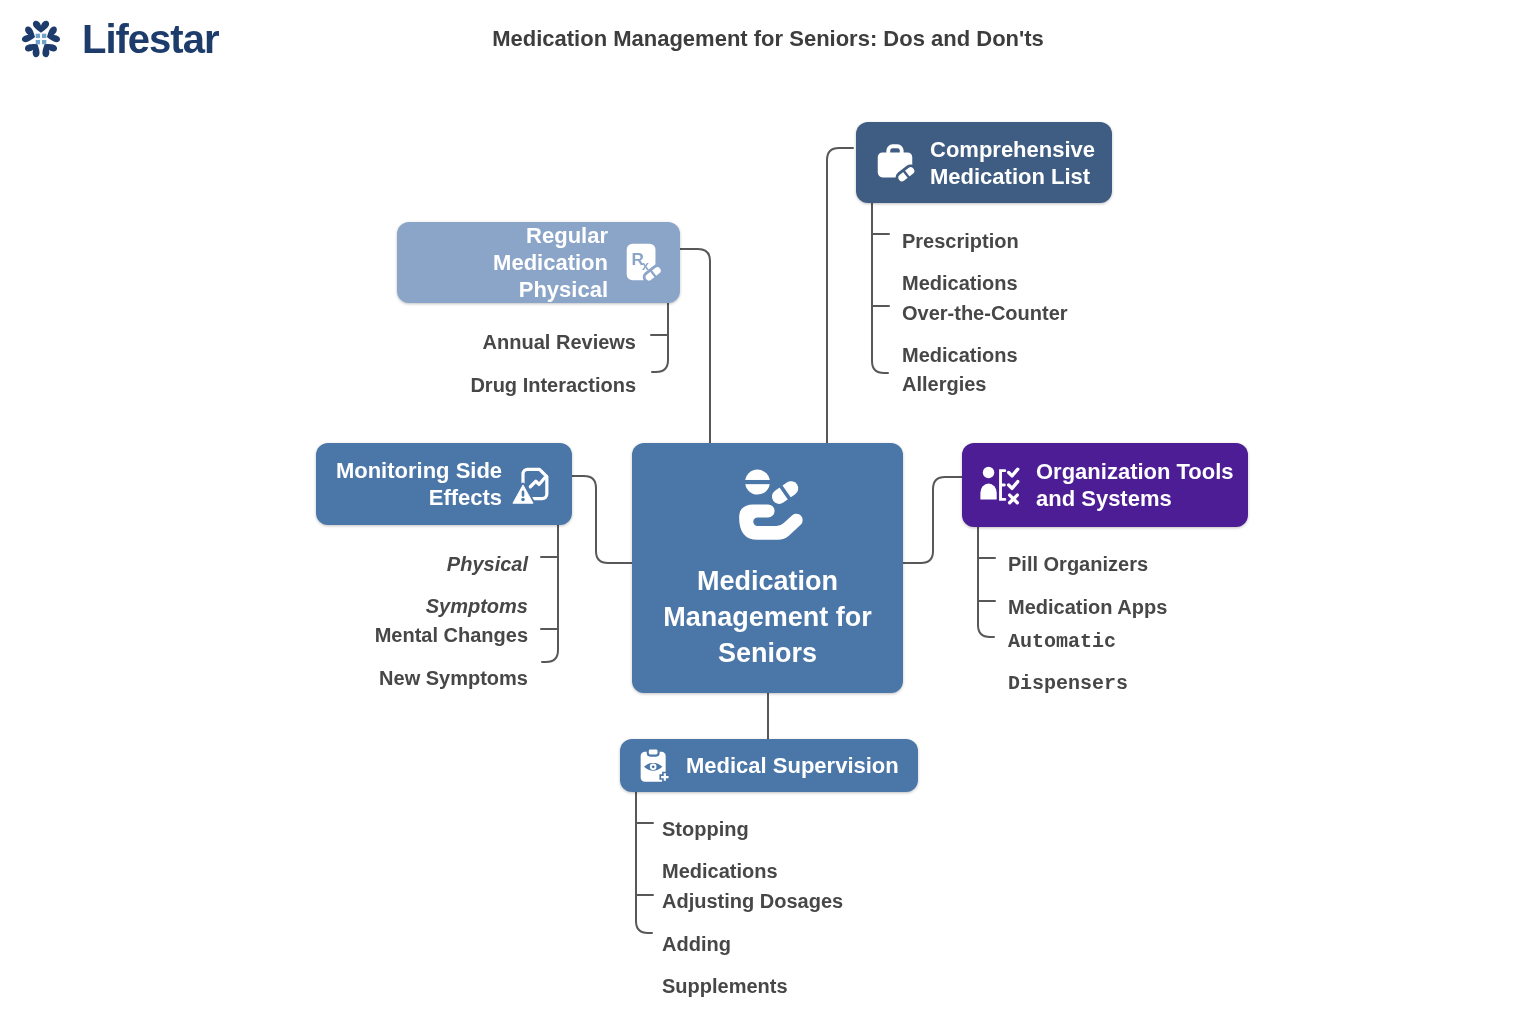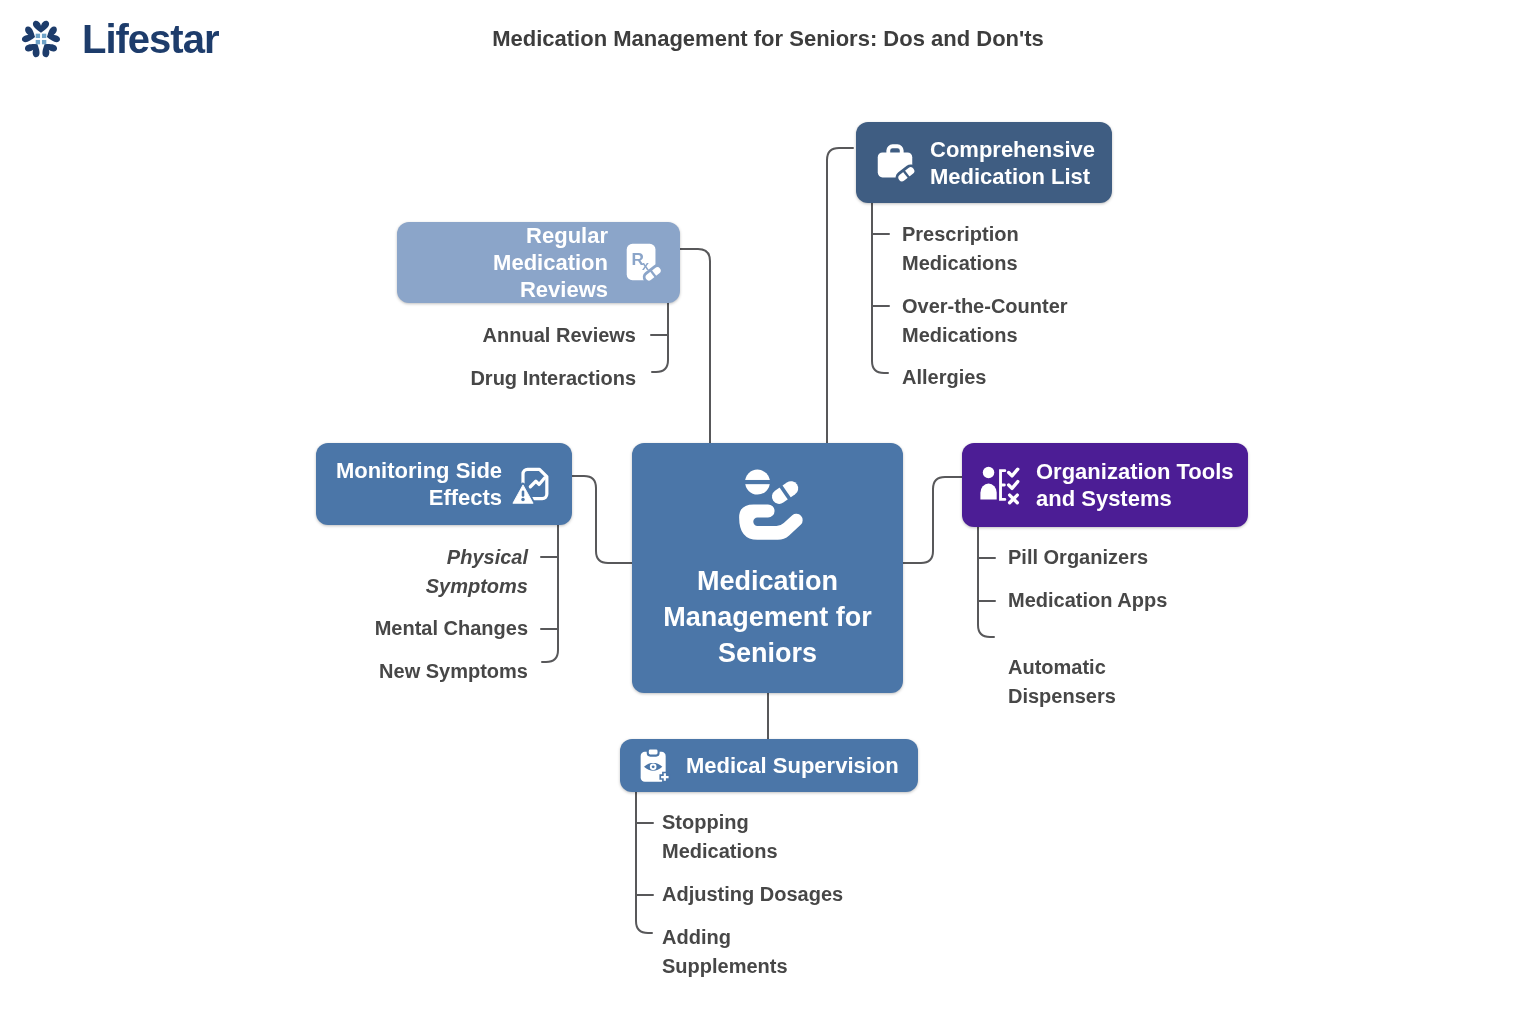--- a/index.html
+++ b/index.html
@@ -29,27 +29,27 @@
   .node-reg{left:397px;top:222px;width:283px;height:81px;padding:0 14px 0 16px;gap:12px;
             justify-content:flex-end;}
   .node-reg .lbl{text-align:right;}
   .node-mon{left:316px;top:443px;width:256px;height:82px;padding:0 12px 0 16px;gap:10px;
             justify-content:center;}
   .node-mon .lbl{text-align:right;}
   .node-org{left:962px;top:443px;width:286px;height:84px;padding:0 12px 0 16px;gap:12px;}
   .node-med{left:620px;top:739px;width:298px;height:53px;padding:0 12px 0 14px;gap:12px;}
   .nico{flex:0 0 auto;display:block;}
   
-  .leaf{position:absolute;font-size:20px;line-height:29px;font-weight:bold;color:#474747;
+  .leaf{position:absolute;font-size:20px;line-height:42px;font-weight:bold;color:#474747;
         white-space:pre-line;z-index:2;}
   .leaf.r{text-align:right;}
   .comp-0{left:902px;top:220px;} .comp-1{left:902px;top:292px;} .comp-2{left:902px;top:363px;}
   .reg-0{right:900px;top:321px;} .reg-1{right:900px;top:364px;}
   .mon-0{right:1008px;top:543px;font-style:italic;} .mon-1{right:1008px;top:614px;} .mon-2{right:1008px;top:657px;}
-  .org-0{left:1008px;top:543px;} .org-1{left:1008px;top:586px;} .org-2{left:1008px;top:653px;}
+  .org-0{left:1008px;top:543px;} .org-1{left:1008px;top:586px;} .org-2{left:1008px;top:621px;font-family:Liberation Mono, monospace;}
   .med-0{left:662px;top:808px;} .med-1{left:662px;top:880px;} .med-2{left:662px;top:923px;}
 </style>
 </head>
 <body>
 
 <div id="page">
 
   <svg class="wires" width="1536" height="1024" viewBox="0 0 1536 1024">
     <path class="wire" d="M680 249 H698 Q710 249 710 261 V443"></path>
     <path class="wire" d="M853 148 H839 Q827 148 827 160 V443"></path>
@@ -113,21 +113,21 @@
 Seniors</span>
   </div>
   <div class="leaf comp-0">Prescription
 Medications</div>
   <div class="leaf comp-1">Over-the-Counter
 Medications</div>
   <div class="leaf comp-2">Allergies</div>
 
   <div class="node c-light node-reg">
     <span class="lbl">Regular Medication
-Reviews</span>
+Physical</span>
     <svg class="nico" width="46" height="46" viewBox="0 0 48 48">
       <rect x="7" y="4" width="30" height="38" rx="6" fill="#fff"></rect>
       <text x="12" y="26" font-family="Liberation Sans, sans-serif" font-size="18" font-weight="bold" fill="#8ba5c9">R</text>
       <text x="23" y="31" font-family="Liberation Sans, sans-serif" font-size="13" font-weight="bold" fill="#8ba5c9">x</text>
       <g transform="rotate(-38 35 35)">
         <rect x="24" y="30" width="21" height="10" rx="5" fill="#fff" stroke="#8ba5c9" stroke-width="3"></rect>
         <rect x="33.4" y="29.5" width="2.4" height="11" fill="#8ba5c9"></rect>
       </g>
     </svg>
   </div>

